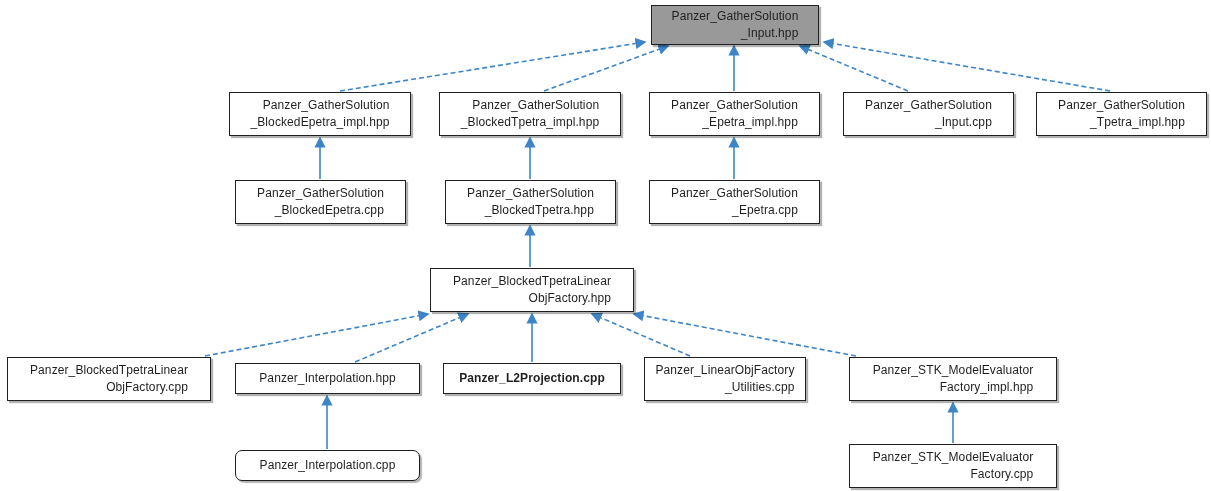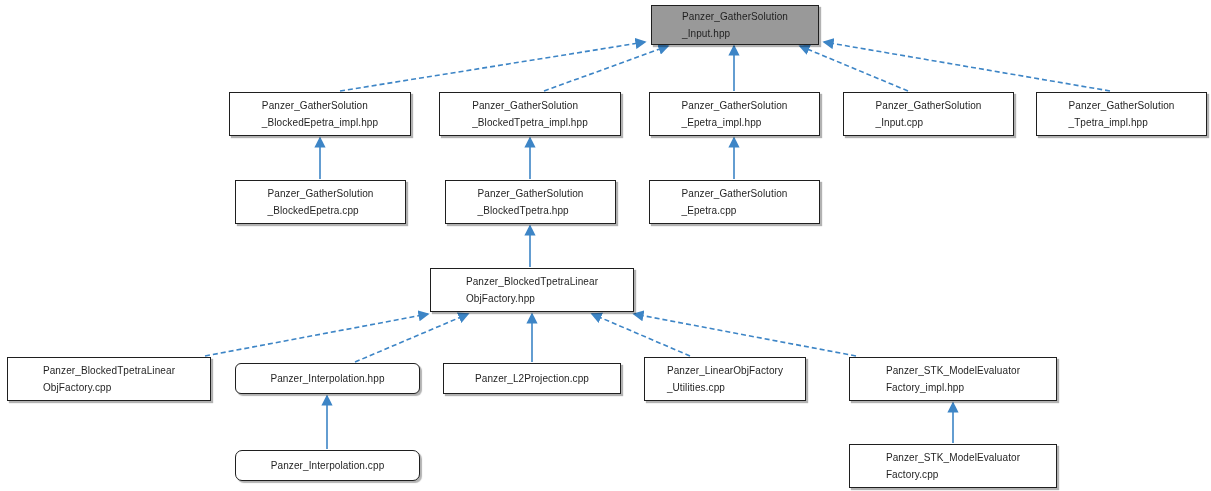--- a/index.html
+++ b/index.html
@@ -25,23 +25,23 @@
   }
   .node {
     position: absolute;
     box-sizing: border-box;
     border: 1px solid #1f1f1f;
     background: #ffffff;
     box-shadow: 2px 2px 1px rgba(0,0,0,0.30);
     display: flex;
     align-items: center;
     justify-content: center;
-    text-align: left;
+    text-align: right;
     color: #1f1f1f;
-    font-size: 10px;
+    font-size: 12px;
     line-height: 17px;
     letter-spacing: 0.1px;
     white-space: pre-line;
     z-index: 5;
   }
   .node.root {
     background: #999999;
     border: 1px solid #1f1f1f;
   }
   .node-label {
@@ -97,22 +97,22 @@
       <div class="node" style="left: 235px; top: 180px; width: 171px; height: 44px;"><span class="node-label">Panzer_GatherSolution
 _BlockedEpetra.cpp</span></div>
       <div class="node" style="left: 445px; top: 180px; width: 171px; height: 44px;"><span class="node-label">Panzer_GatherSolution
 _BlockedTpetra.hpp</span></div>
       <div class="node" style="left: 649px; top: 180px; width: 171px; height: 44px;"><span class="node-label">Panzer_GatherSolution
 _Epetra.cpp</span></div>
       <div class="node" style="left: 430px; top: 268px; width: 204px; height: 44px;"><span class="node-label">Panzer_BlockedTpetraLinear
 ObjFactory.hpp</span></div>
       <div class="node" style="left: 7px; top: 357px; width: 204px; height: 44px;"><span class="node-label">Panzer_BlockedTpetraLinear
 ObjFactory.cpp</span></div>
-      <div class="node" style="left: 235px; top: 363px; width: 185px; height: 31px; border-radius: 6px;"><span class="node-label">Panzer_Interpolation.hpp</span></div>
-      <div class="node" style="left: 443px; top: 363px; width: 178px; height: 31px;"><span class="node-label">Panzer_L2Projection.cpp</span></div>
+      <div class="node" style="left: 235px; top: 363px; width: 185px; height: 31px;"><span class="node-label">Panzer_Interpolation.hpp</span></div>
+      <div class="node" style="left: 443px; top: 363px; width: 178px; height: 31px; font-weight: bold;"><span class="node-label">Panzer_L2Projection.cpp</span></div>
       <div class="node" style="left: 644px; top: 357px; width: 162px; height: 44px;"><span class="node-label">Panzer_LinearObjFactory
 _Utilities.cpp</span></div>
       <div class="node" style="left: 849px; top: 357px; width: 208px; height: 44px;"><span class="node-label">Panzer_STK_ModelEvaluator
 Factory_impl.hpp</span></div>
       <div class="node" style="left: 235px; top: 450px; width: 185px; height: 31px; border-radius: 7px;"><span class="node-label">Panzer_Interpolation.cpp</span></div>
       <div class="node" style="left: 849px; top: 444px; width: 208px; height: 44px;"><span class="node-label">Panzer_STK_ModelEvaluator
 Factory.cpp</span></div>
     </div>
 
 </div>

